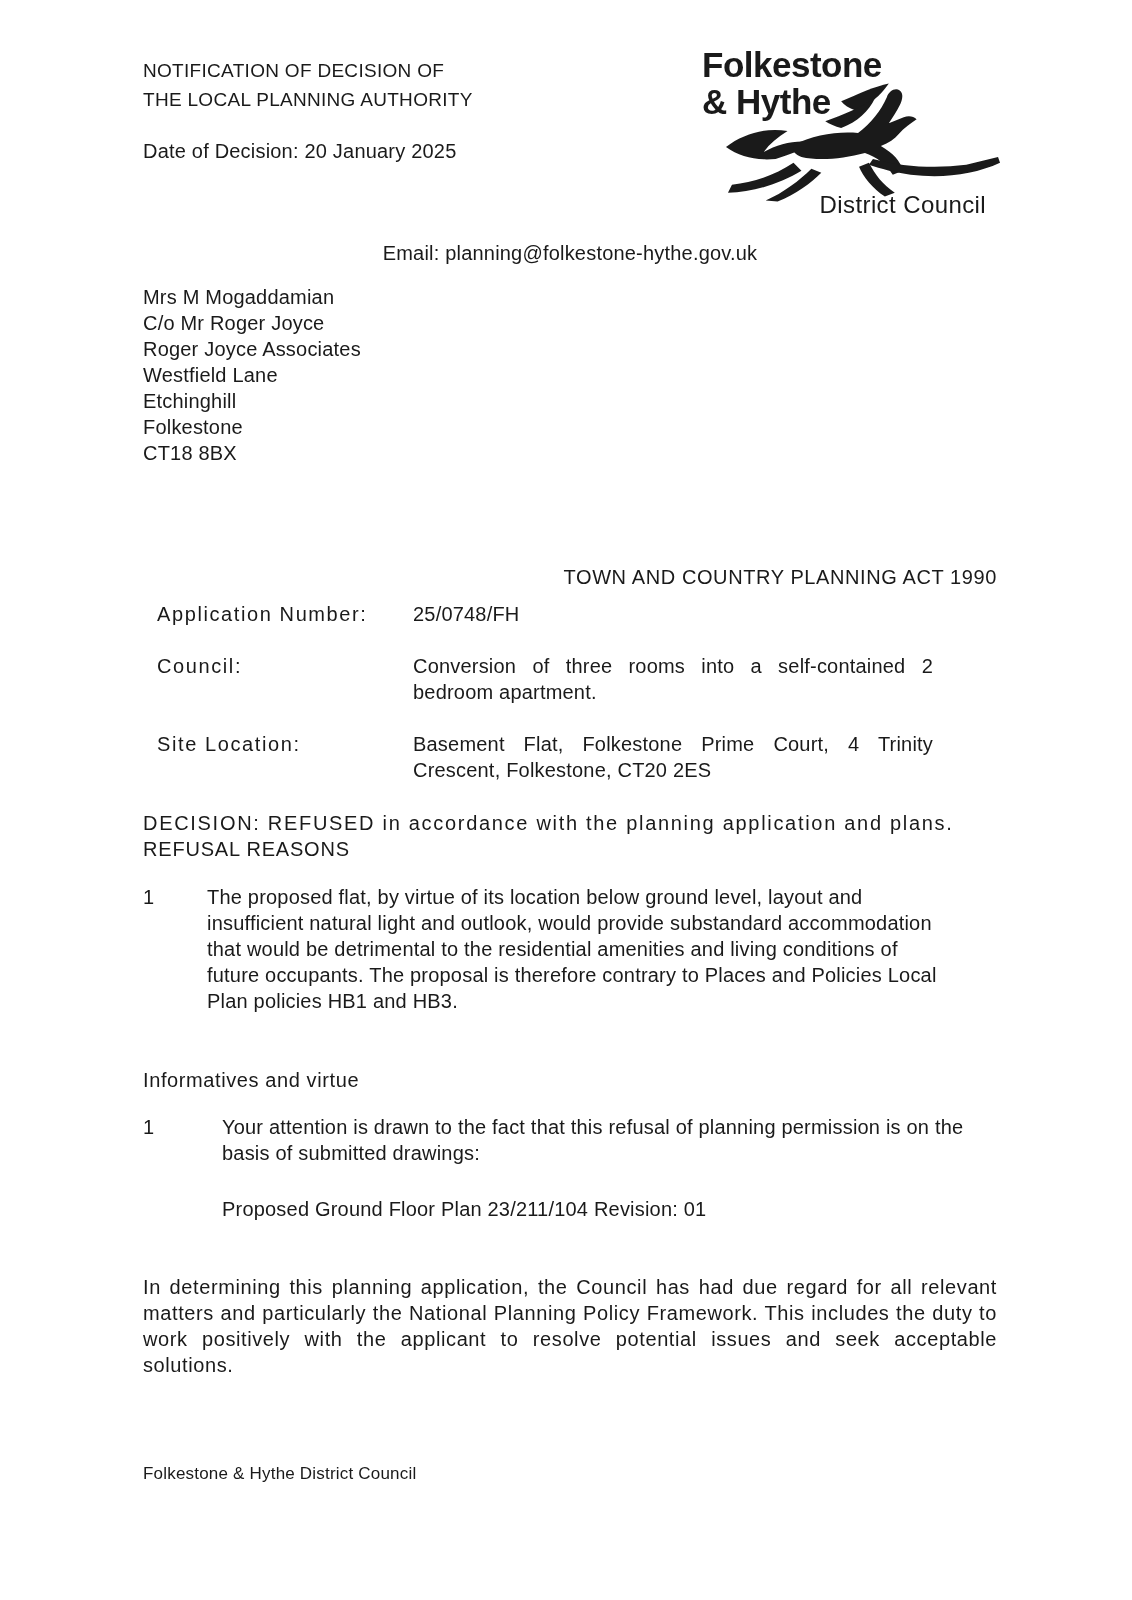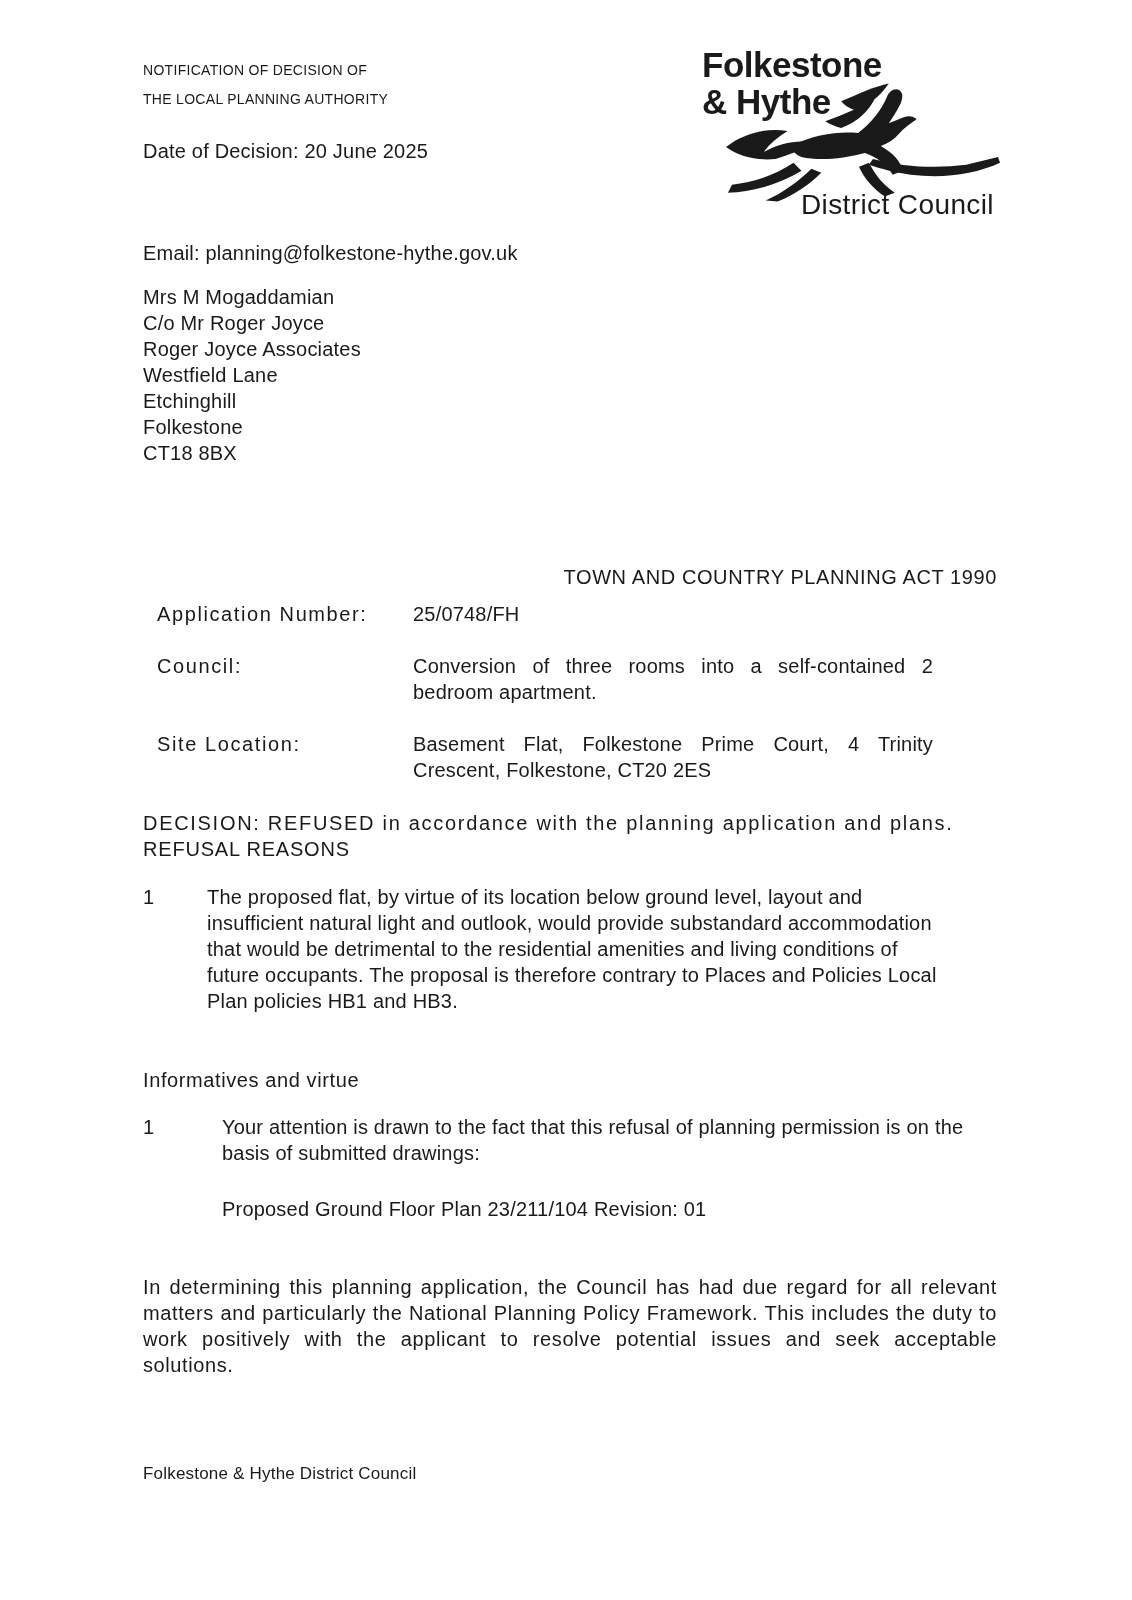--- a/index.html
+++ b/index.html
@@ -7,31 +7,31 @@
   .page {
     width:1132px; height:1600px; margin:0 auto; background:#ffffff;
     position:relative; overflow:hidden; box-sizing:border-box;
     color:#1a1a1a;
     font-family:"Liberation Sans","DejaVu Sans",sans-serif;
     font-size:20px; line-height:26px; letter-spacing:0.2px;
   }
   .content { padding:56px 135px 0 143px; }
 
   
-  .doc-title { font-size:14px; line-height:29px; letter-spacing:0.3px; }
+  .doc-title { font-size:19px; line-height:29px; letter-spacing:0.3px; }
   .decision-date { margin-top:24px; }
 
   
   .logo { position:absolute; left:690px; top:46px; width:312px; height:172px; }
   .logo-name { font-weight:bold; font-size:35px; line-height:37px; letter-spacing:-0.5px; margin-left:12px; }
-  .logo-sub { position:absolute; right:8px; bottom:0; font-size:28px; letter-spacing:0.4px; }
+  .logo-sub { position:absolute; right:16px; bottom:0; font-size:24px; letter-spacing:0.4px; }
   .logo-horse { position:absolute; left:34px; top:36px; width:278px; height:122px; }
   .logo-horse svg { width:100%; height:100%; }
 
-  .email-line { margin-top:76px; text-align:left; }
+  .email-line { margin-top:76px; text-align:center; }
 
   .recipient { margin-top:18px; }
 
   .act-title { margin-top:98px; text-align:right; letter-spacing:0.6px; }
 
   .fields { margin-top:11px; }
   .field-row { display:flex; }
   .field-row + .field-row { margin-top:26px; }
   .field-label { flex:0 0 256px; padding-left:14px; letter-spacing:1.6px; }
   .field-value { width:520px; text-align:justify; }
@@ -84,21 +84,21 @@
     </div>
     <div class="logo-sub">District Council</div>
   </div>
 
   <div class="content">
 
     <div class="doc-title">
       <div>NOTIFICATION OF DECISION OF</div>
       <div>THE LOCAL PLANNING AUTHORITY</div>
     </div>
-    <div class="decision-date">Date of Decision: 20 June 2025</div>
+    <div class="decision-date">Date of Decision: 20 January 2025</div>
 
     <div class="email-line">Email: planning@folkestone-hythe.gov.uk</div>
 
     <div class="recipient">
       <div>Mrs M Mogaddamian</div>
       <div>C/o Mr Roger Joyce</div>
       <div>Roger Joyce Associates</div>
       <div>Westfield Lane</div>
       <div>Etchinghill</div>
       <div>Folkestone</div>

